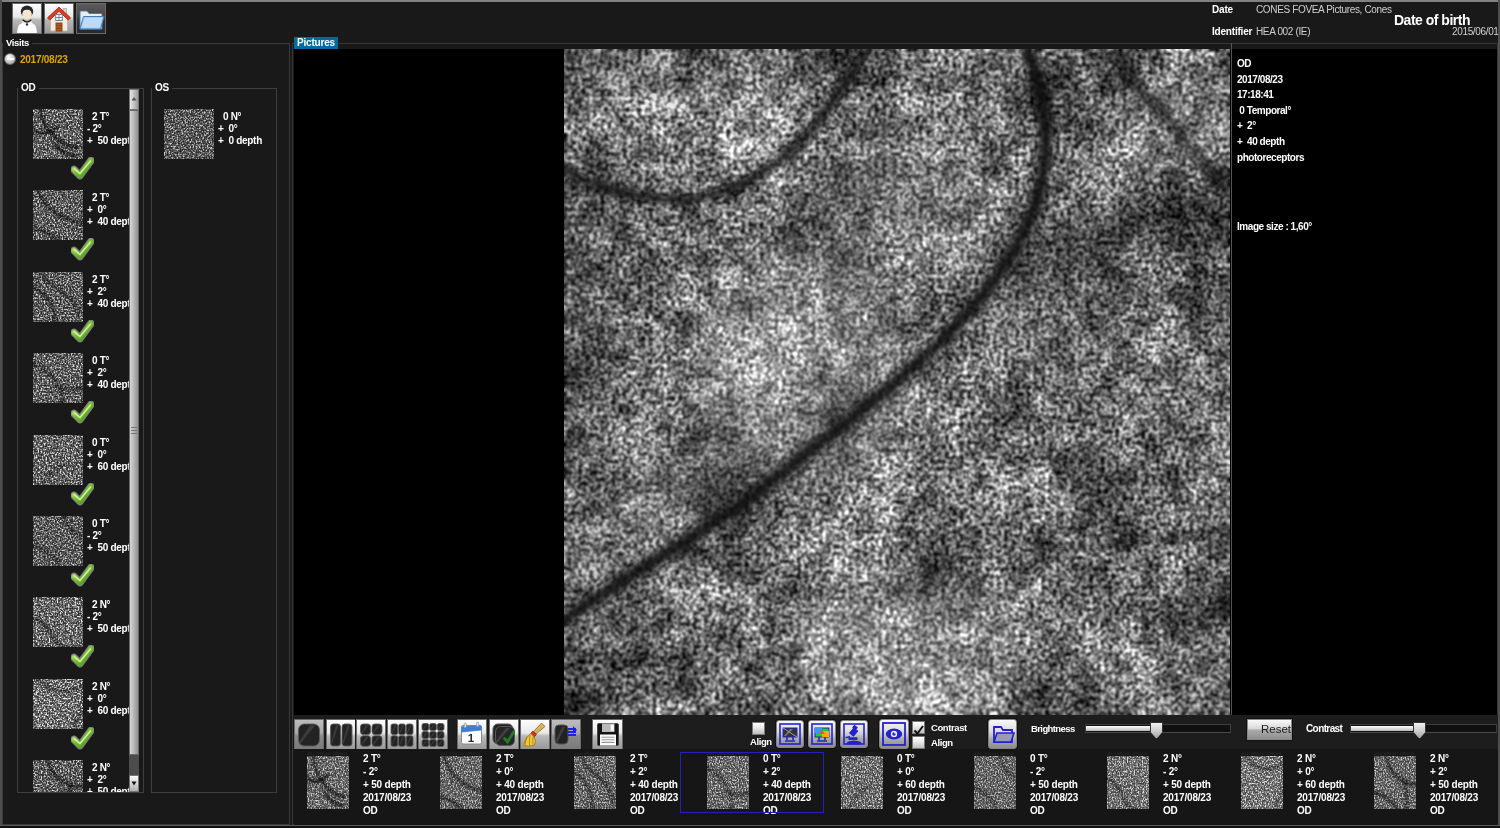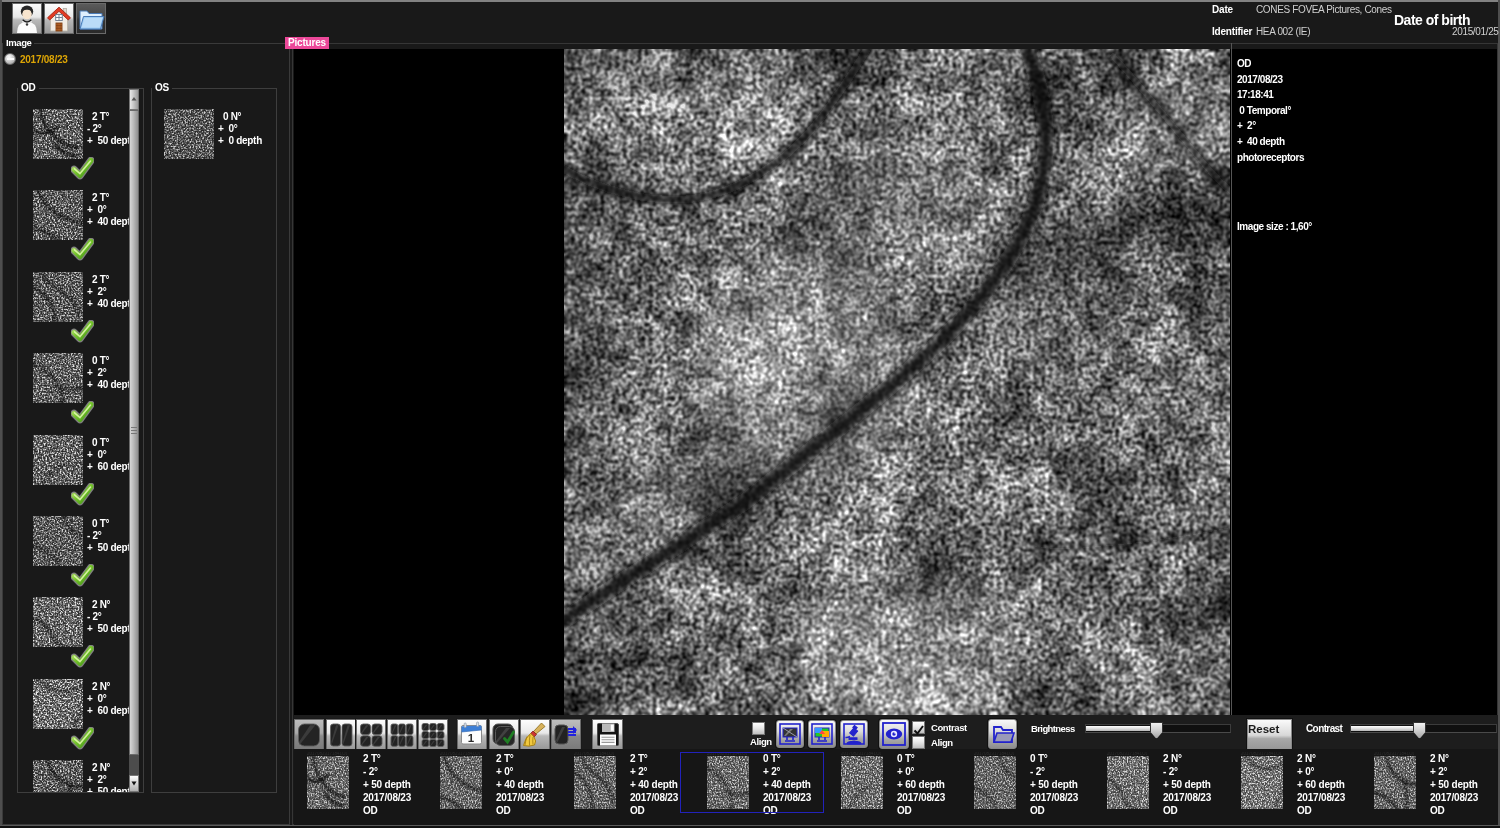--- a/index.html
+++ b/index.html
@@ -286,23 +286,23 @@
 <div class="tbtn dark" style="left:76px;top:3px"><svg width="28" height="29" viewBox="0 0 28 29">
 <path d="M3 7 L10 7 L12 9.5 L25 9.5 L25 25 L3 25 Z" fill="#dfeffd" stroke="#4a7ab5" stroke-width="1"></path>
 <path d="M3 25 L6.5 12.5 L27 12.5 L23.5 25 Z" fill="#9ecdf5" stroke="#4a7ab5" stroke-width="1"></path>
 <path d="M4.6 23.5 L7.6 14 L25.4 14 L22.6 23.5 Z" fill="#bbdcf8"></path>
 </svg></div>
 <div class="lbl" style="left:1212px;top:4px;font-size:10px;letter-spacing:-0.2px">Date</div>
 <div class="lbl" style="left:1256px;top:4px;font-size:10px;letter-spacing:-0.35px;color:#d0d0d0;font-weight:normal">CONES FOVEA Pictures, Cones</div>
 <div class="lbl" style="left:1212px;top:26px;font-size:10px;letter-spacing:-0.2px">Identifier</div>
 <div class="lbl" style="left:1256px;top:26px;font-size:10px;letter-spacing:-0.35px;color:#d0d0d0;font-weight:normal">HEA 002 (IE)</div>
 <div class="lbl" style="left:1394px;top:12px;font-size:14px;letter-spacing:-0.5px">Date of birth</div>
-<div class="lbl" style="left:1452px;top:26px;font-size:10px;letter-spacing:-0.35px;color:#d0d0d0;font-weight:normal">2015/01/25</div>
+<div class="lbl" style="left:1452px;top:26px;font-size:10px;letter-spacing:-0.35px;color:#d0d0d0;font-weight:normal">2015/06/01</div>
 <div class="gb" style="left:2px;top:43px;width:288px;height:782px;border-color:#3a3a3a"></div>
-<div class="gblbl" style="left:3px;top:37px;background:#191919;font-size:9.5px;letter-spacing:-0.4px">Image</div>
+<div class="gblbl" style="left:3px;top:37px;background:#191919;font-size:9.5px;letter-spacing:-0.4px">Visits</div>
 <div class="abs" style="left:4px;top:53px;width:12px;height:12px;border-radius:6px;
  background:radial-gradient(circle at 40% 30%,#ffffff,#cfcfcf 45%,#8f8f8f);border:0.5px solid #666"></div>
 <div class="abs" style="left:6.5px;top:58px;width:7px;height:2.4px;background:#fdfdfd"></div>
 <div class="lbl" style="left:20px;top:54px;font-size:10px;letter-spacing:-0.25px;color:#dda505">2017/08/23</div>
 <div class="gb" style="left:17px;top:88px;width:127px;height:705px"></div>
 <div class="gblbl" style="left:18px;top:82px;background:#191919">OD</div>
 <div class="gb" style="left:151px;top:88px;width:126px;height:705px"></div>
 <div class="gblbl" style="left:152px;top:82px;background:#191919">OS</div>
 <div class="abs" style="left:18px;top:89px;width:125px;height:703px;overflow:hidden">
 <div class="abs" style="left:15px;top:20px;width:50px;height:50px"><svg width="50" height="50" viewBox="0 0 50 50" preserveAspectRatio="none">
@@ -475,21 +475,21 @@
 </div>
 <div class="abs" style="left:164px;top:109px;width:50px;height:50px"><svg width="50" height="50" viewBox="0 0 50 50" preserveAspectRatio="none">
       <rect width="50" height="50" fill="#555"></rect>
       <rect width="50" height="50" filter="url(#fth9)"></rect>
       <rect width="50" height="50" fill="#909090" opacity="0.16"></rect>
     </svg></div>
 <div class="itext" style="left:218px;top:111px;width:56px;height:38px">  0 N°
 +  0°
 +  0 depth</div>
 <div class="gb" style="left:292px;top:43px;width:1206px;height:782px;border-color:#363636"></div>
-<div class="gblbl" style="left:285px;top:37px;background:#ec4899">Pictures</div>
+<div class="gblbl" style="left:294px;top:37px;background:#0369a1">Pictures</div>
 <div class="abs" style="left:294px;top:49px;width:1203px;height:666px;background:#000"></div>
 <div class="abs" style="left:564px;top:49px;width:666px;height:666px"><svg width="666" height="666" viewBox="0 0 666 666">
       <rect width="666" height="666" fill="#6f6f6f"></rect>
       <rect width="666" height="666" filter="url(#fbig)"></rect>
 <g filter="url(#bl3)">
   <ellipse cx="122" cy="503" rx="14" ry="10" fill="#0a0a0a" opacity="0.5"></ellipse>
   <ellipse cx="176" cy="468" rx="10" ry="8" fill="#0a0a0a" opacity="0.35"></ellipse>
   <ellipse cx="120" cy="640" rx="12" ry="9" fill="#000" opacity="0.3"></ellipse>
   <ellipse cx="230" cy="600" rx="10" ry="8" fill="#000" opacity="0.28"></ellipse>
   <ellipse cx="320" cy="690" rx="13" ry="9" fill="#000" opacity="0.3"></ellipse>
@@ -700,23 +700,23 @@
 <div class="bbtn" style="left:988px;top:719px;width:29px;height:30px;display:flex;align-items:center;justify-content:center">
     <svg width="26" height="26" viewBox="0 0 26 26">
 <path d="M4 6 L11 6 L13 9 L22 9 L22 21 L4 21 Z" fill="none" stroke="#2222cc" stroke-width="1.8"></path>
 <path d="M4 21 L7 12 L24 12 L21 21 Z" fill="#9a9ab8" stroke="#2222cc" stroke-width="1.6"></path>
 </svg>
   </div>
 <div class="lbl" style="left:1031px;top:723px;font-size:9.5px;letter-spacing:-0.6px">Brightness</div>
 <div class="groove" style="left:1085px;top:724px;width:146px"></div>
 <div class="gfill" style="left:1086px;top:726px;width:67px"></div>
 <div class="sthumb" style="left:1150px;top:722px"></div>
-<div class="abs" style="left:1247px;top:719px;width:45px;height:36px;border:1px solid #888;outline:1px solid #111;
- background:linear-gradient(#fafafa,#d8d8d8 45%,#a8a8a8 55%,#8f8f8f);color:#1c1c1c;font-weight:bold;font-size:11.5px;
- text-align:left;line-height:19px">Reset</div>
+<div class="abs" style="left:1247px;top:719px;width:45px;height:21px;border:1px solid #888;outline:1px solid #111;
+ background:linear-gradient(#fafafa,#d8d8d8 45%,#a8a8a8 55%,#8f8f8f);color:#1c1c1c;font-weight:normal;font-size:11.5px;
+ text-align:right;line-height:19px">Reset</div>
 <div class="lbl" style="left:1306px;top:723px;font-size:10px;letter-spacing:-0.6px">Contrast</div>
 <div class="groove" style="left:1350px;top:724px;width:147px"></div>
 <div class="gfill" style="left:1351px;top:726px;width:65px"></div>
 <div class="sthumb" style="left:1413px;top:722px"></div>
 <div class="abs" style="left:294px;top:749px;width:1204px;height:76px;background:#161616"></div>
 <div class="abs" style="left:307px;top:756px;width:42px;height:53px"><svg width="42" height="53" viewBox="0 0 50 50" preserveAspectRatio="none">
       <rect width="50" height="50" fill="#555"></rect>
       <rect width="50" height="50" filter="url(#fth0)"></rect>
       <rect width="50" height="50" fill="#999999" opacity="0.3"></rect>
       <g stroke="#000" stroke-width="2.4" fill="none" opacity="0.9" filter="url(#bl2)">

